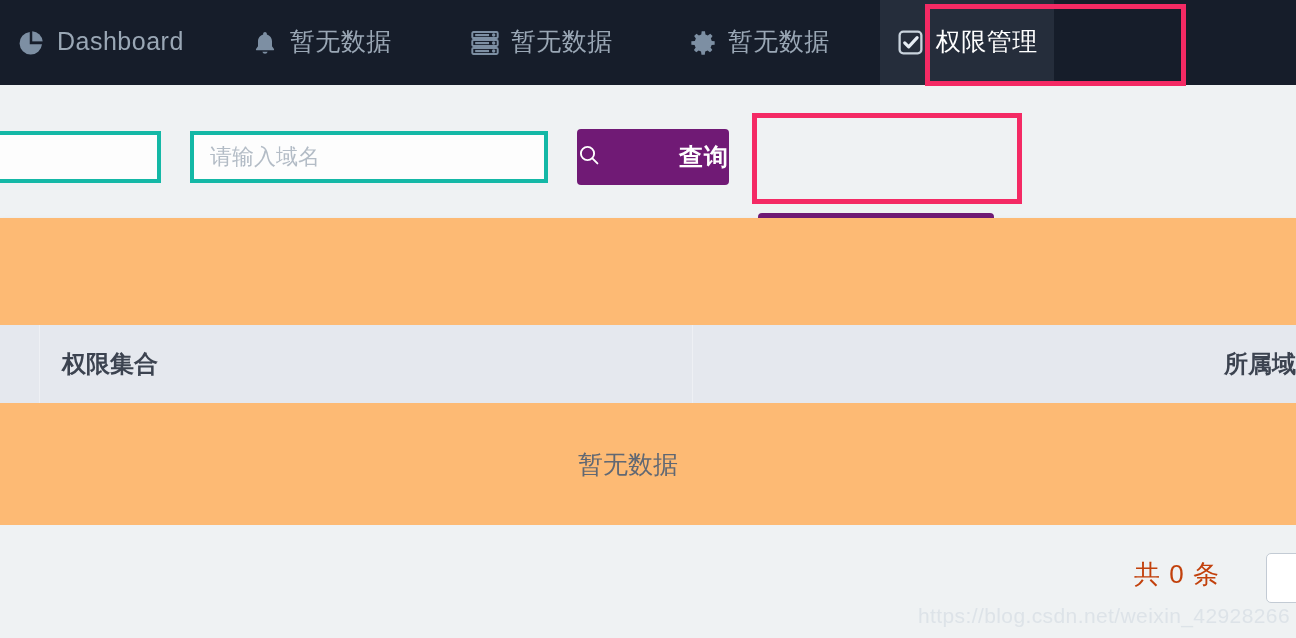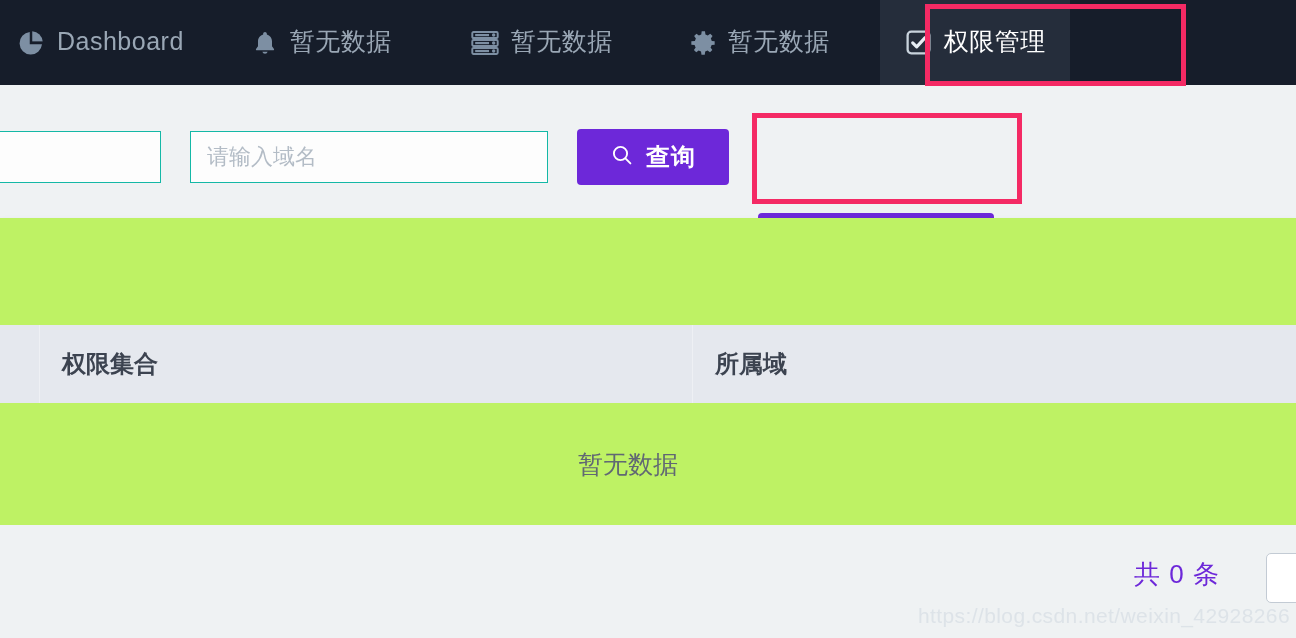--- a/index.html
+++ b/index.html
@@ -39,21 +39,21 @@
     font-size: 25px;
     letter-spacing: .5px;
     white-space: nowrap;
     cursor: pointer;
   }
   .nav-item.first { padding-left: 16px; padding-right: 0; }
   .nav-label { line-height: 1; padding-bottom: 2px; }
   .nav-item.active {
     background: #252d3b;
     color: #ffffff;
-    padding: 0 24px;
+    padding: 0 16px;
   }
   .nav-item.active .nav-icon svg { stroke: #dfe6ee; }
   .nav-gap-a { width: 67px; }
   .nav-gap-b { width: 78px; }
   .nav-gap-c { width: 76px; }
   .nav-gap-d { width: 50px; }
 
   .nav-icon { display: flex; align-items: center; justify-content: center; }
   .nav-icon svg { display: block; }
 
@@ -72,58 +72,58 @@
     position: absolute;
     left: 0; top: 85px;
     width: 1296px;
     height: 133px;
     background: #eff2f3;
   }
   .field {
     position: absolute;
     height: 52px;
     background: #fdfdfd;
-    border: 1px solid #14b8a6;
+    border: 4px solid #14b8a6;
     display: flex;
     align-items: center;
     padding: 0 16px;
     font-size: 22px;
     color: #b3bcc6;
   }
   #field-one  { left: -44px; top: 46px; width: 205px; }
   #field-two  { left: 190px; top: 46px; width: 358px; }
 
   .btn {
     position: absolute;
     height: 56px;
-    background: #6d28d9;
+    background: #701a75;
     color: #ffffff;
     border: none;
     border-radius: 4px;
     display: flex;
     align-items: center;
-    justify-content: center;
+    justify-content: space-between;
     gap: 12px;
     font-size: 24px;
     font-weight: bold;
     font-family: "Liberation Sans", "DejaVu Sans", sans-serif;
     cursor: pointer;
     letter-spacing: 1px;
   }
   #btn-query { left: 577px; top: 44px; width: 152px; }
   #btn-add   { left: 758px; top: 128px; width: 236px; height: 60px; top: 128px; }
   .btn .glyph { font-size: 26px; font-weight: 400; line-height: 1; }
 
   
   .card {
     position: absolute;
     left: 0; top: 218px;
     width: 1296px;
     height: 307px;
-    background: #bef264;
+    background: #fdba74;
     box-shadow: 0 3px 6px rgba(0,0,0,.10);
   }
 
   .thead {
     position: absolute;
     left: 0; top: 107px;
     width: 1296px;
     height: 78px;
     background: #e5e8ee;
     display: flex;
@@ -133,21 +133,21 @@
   .th {
     height: 78px;
     display: flex;
     align-items: center;
     padding-left: 22px;
     font-size: 24px;
     font-weight: bold;
     color: #3c4350;
   }
   .th-a { width: 653px; border-right: 1px solid #eef0f4; }
-  .th-b { flex: 1; }
+  .th-b { flex: 1; justify-content: flex-end; }
 
   .empty {
     position: absolute;
     left: 40px; top: 185px;
     width: 1176px;
     height: 122px;
     display: flex;
     align-items: center;
     justify-content: center;
     font-size: 25px;
@@ -159,21 +159,21 @@
     position: absolute;
     left: 0; top: 525px;
     width: 1296px;
     height: 113px;
     background: #eff2f3;
   }
   .total {
     position: absolute;
     right: 76px; top: 32px;
     font-size: 26px;
-    color: #6d28d9;
+    color: #c2410c;
     letter-spacing: 1px;
     white-space: nowrap;
   }
   .pager-box {
     position: absolute;
     right: -16px; top: 28px;
     width: 46px; height: 50px;
     background: #ffffff;
     border: 1px solid #c3cbd4;
     border-radius: 5px;

